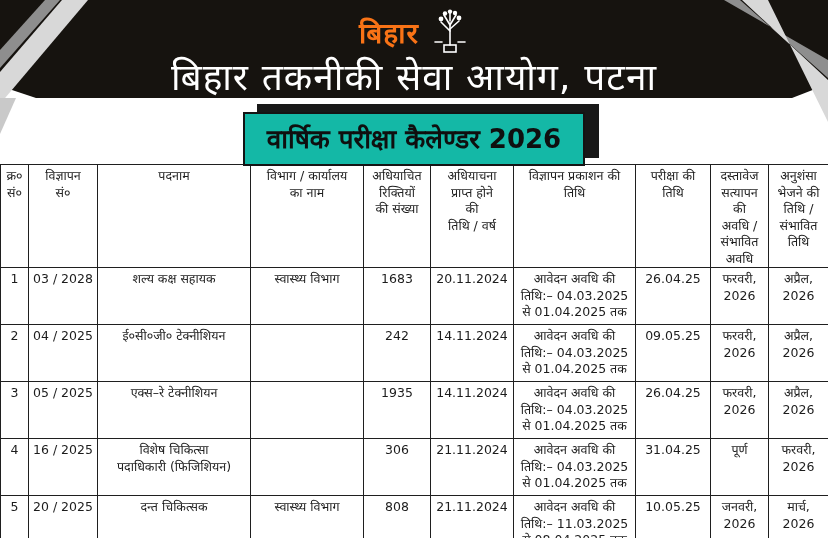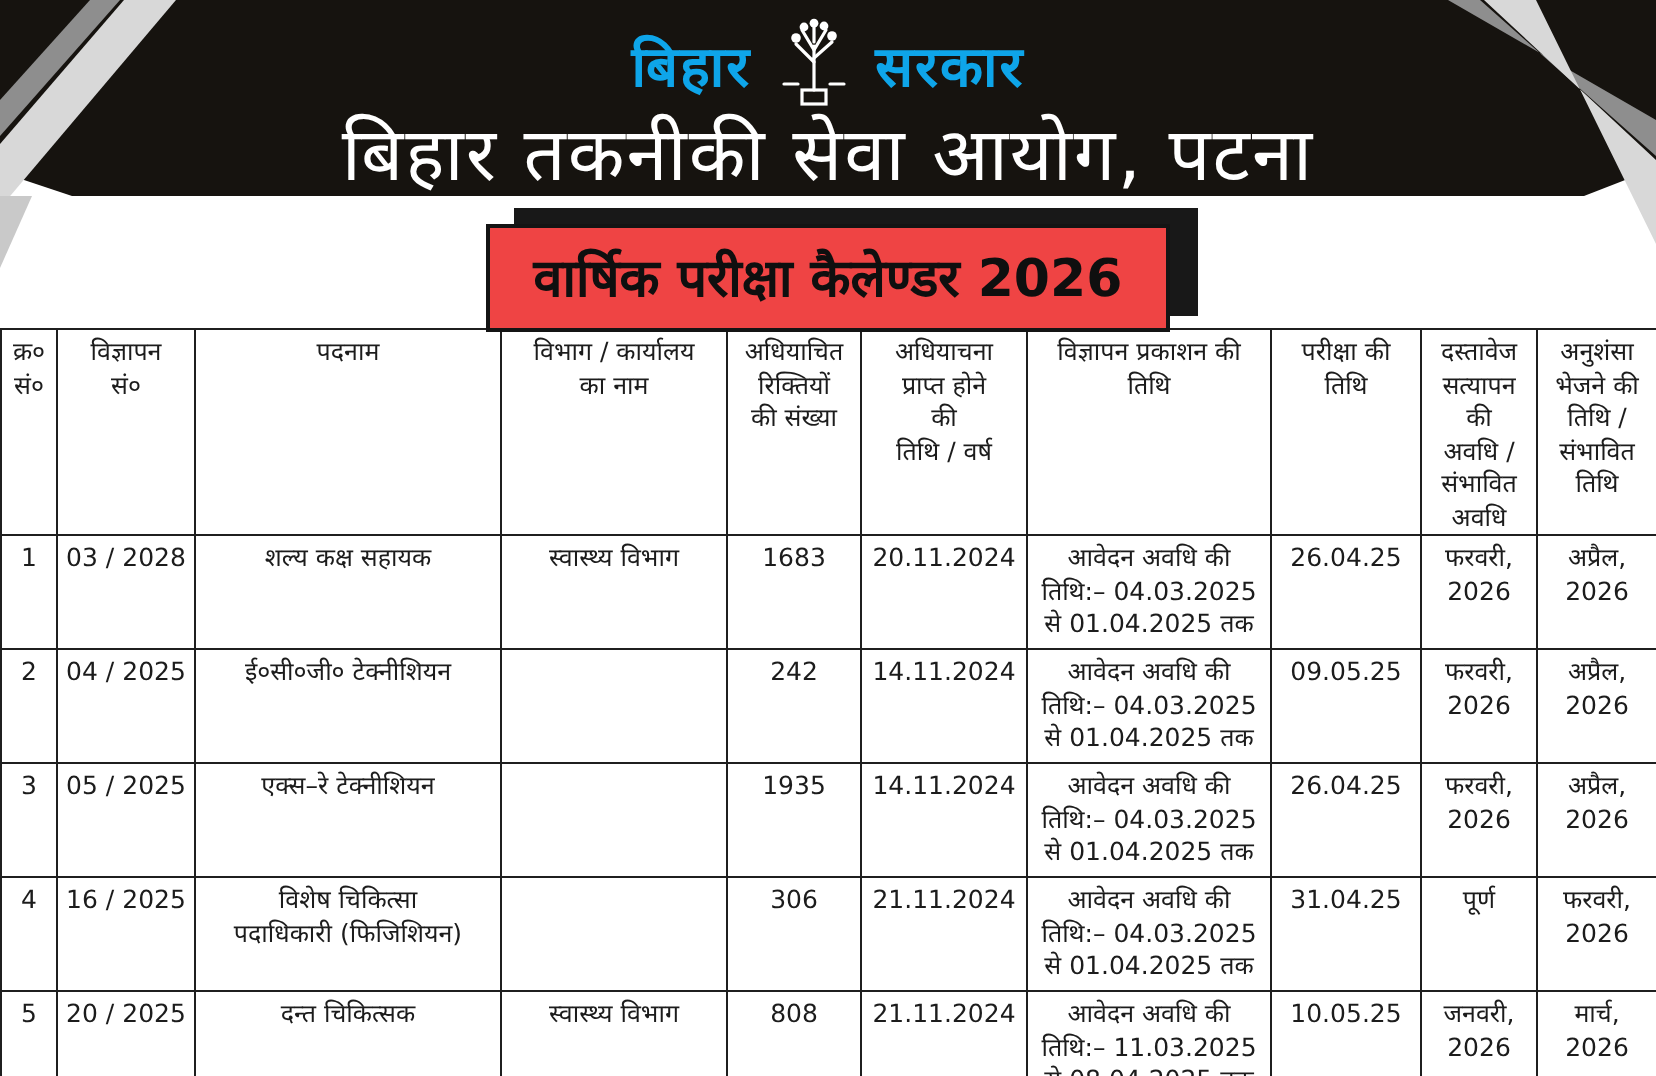--- a/index.html
+++ b/index.html
@@ -6,27 +6,27 @@
   html, body { width: 828px; height: 538px; overflow: hidden; background: #ffffff;
     font-family: "DejaVu Sans", "Liberation Sans", sans-serif; color: #1c1c1c; }
   .page { position: relative; width: 828px; height: 538px; background: #fff; }
 
   
   .banner { position: relative; width: 828px; height: 98px; background: #16130f; }
   .banner-decor { position: absolute; top: 0; left: 0; width: 828px; height: 140px;
     pointer-events: none; z-index: 3; }
   .gov-line { position: absolute; top: 10px; left: 0; width: 100%; height: 44px;
     display: flex; align-items: center; justify-content: center; gap: 12px; z-index: 2; }
-  .gov-word { color: #0ea5e9; font-size: 28px; font-weight: 700; letter-spacing: 1px; }
+  .gov-word { color: #f97316; font-size: 28px; font-weight: 700; letter-spacing: 1px; }
   .org-line { position: absolute; top: 50px; left: 0; width: 100%; text-align: center;
     color: #fff; font-size: 37px; font-weight: 400; letter-spacing: 1px; z-index: 2; }
 
   
   .title-wrap { position: absolute; top: 112px; left: 0; width: 100%; text-align: center; z-index: 4; }
-  .title-box { display: inline-block; background: #ef4444; border: 2px solid #141414;
+  .title-box { display: inline-block; background: #14b8a6; border: 2px solid #141414;
     box-shadow: 14px -8px 0 0 #181818; padding: 6px 22px 8px 22px;
     font-size: 26px; font-weight: 700; color: #0f0f0f; }
 
   
   table.cal { position: absolute; top: 164px; left: 0; width: 828px;
     border-collapse: collapse; table-layout: fixed; background: #fff; }
   table.cal th, table.cal td { border: 1px solid #1f1f1f; vertical-align: top;
     text-align: center; padding: 3px 1px 0 1px; font-size: 12.5px; line-height: 1.32;
     font-weight: 400; white-space: pre-line; overflow: hidden; }
   thead tr { height: 89px; }
@@ -59,21 +59,20 @@
         <path d="M19 22 L10 13 M19 20 L28 12 M19 16 L13 6 M19 16 L25 6 M19 12 L19 4"></path>
         <circle cx="10" cy="10" r="2.4" fill="#fff" stroke="none"></circle>
         <circle cx="28" cy="9" r="2.4" fill="#fff" stroke="none"></circle>
         <circle cx="14" cy="4.5" r="2.2" fill="#fff" stroke="none"></circle>
         <circle cx="24" cy="4" r="2.2" fill="#fff" stroke="none"></circle>
         <circle cx="19" cy="2.6" r="2.2" fill="#fff" stroke="none"></circle>
         <rect x="13" y="36" width="12" height="7" stroke="#fff" fill="none"></rect>
         <line x1="4" y1="33" x2="11" y2="33"></line>
         <line x1="27" y1="33" x2="34" y2="33"></line>
       </svg>
-      <span class="gov-word">सरकार</span>
     </div>
     <div class="org-line">बिहार तकनीकी सेवा आयोग, पटना</div>
   </div>
 
   <div class="title-wrap">
     <span class="title-box">वार्षिक परीक्षा कैलेण्डर 2026</span>
   </div>
 
   <table class="cal">
     <colgroup>

